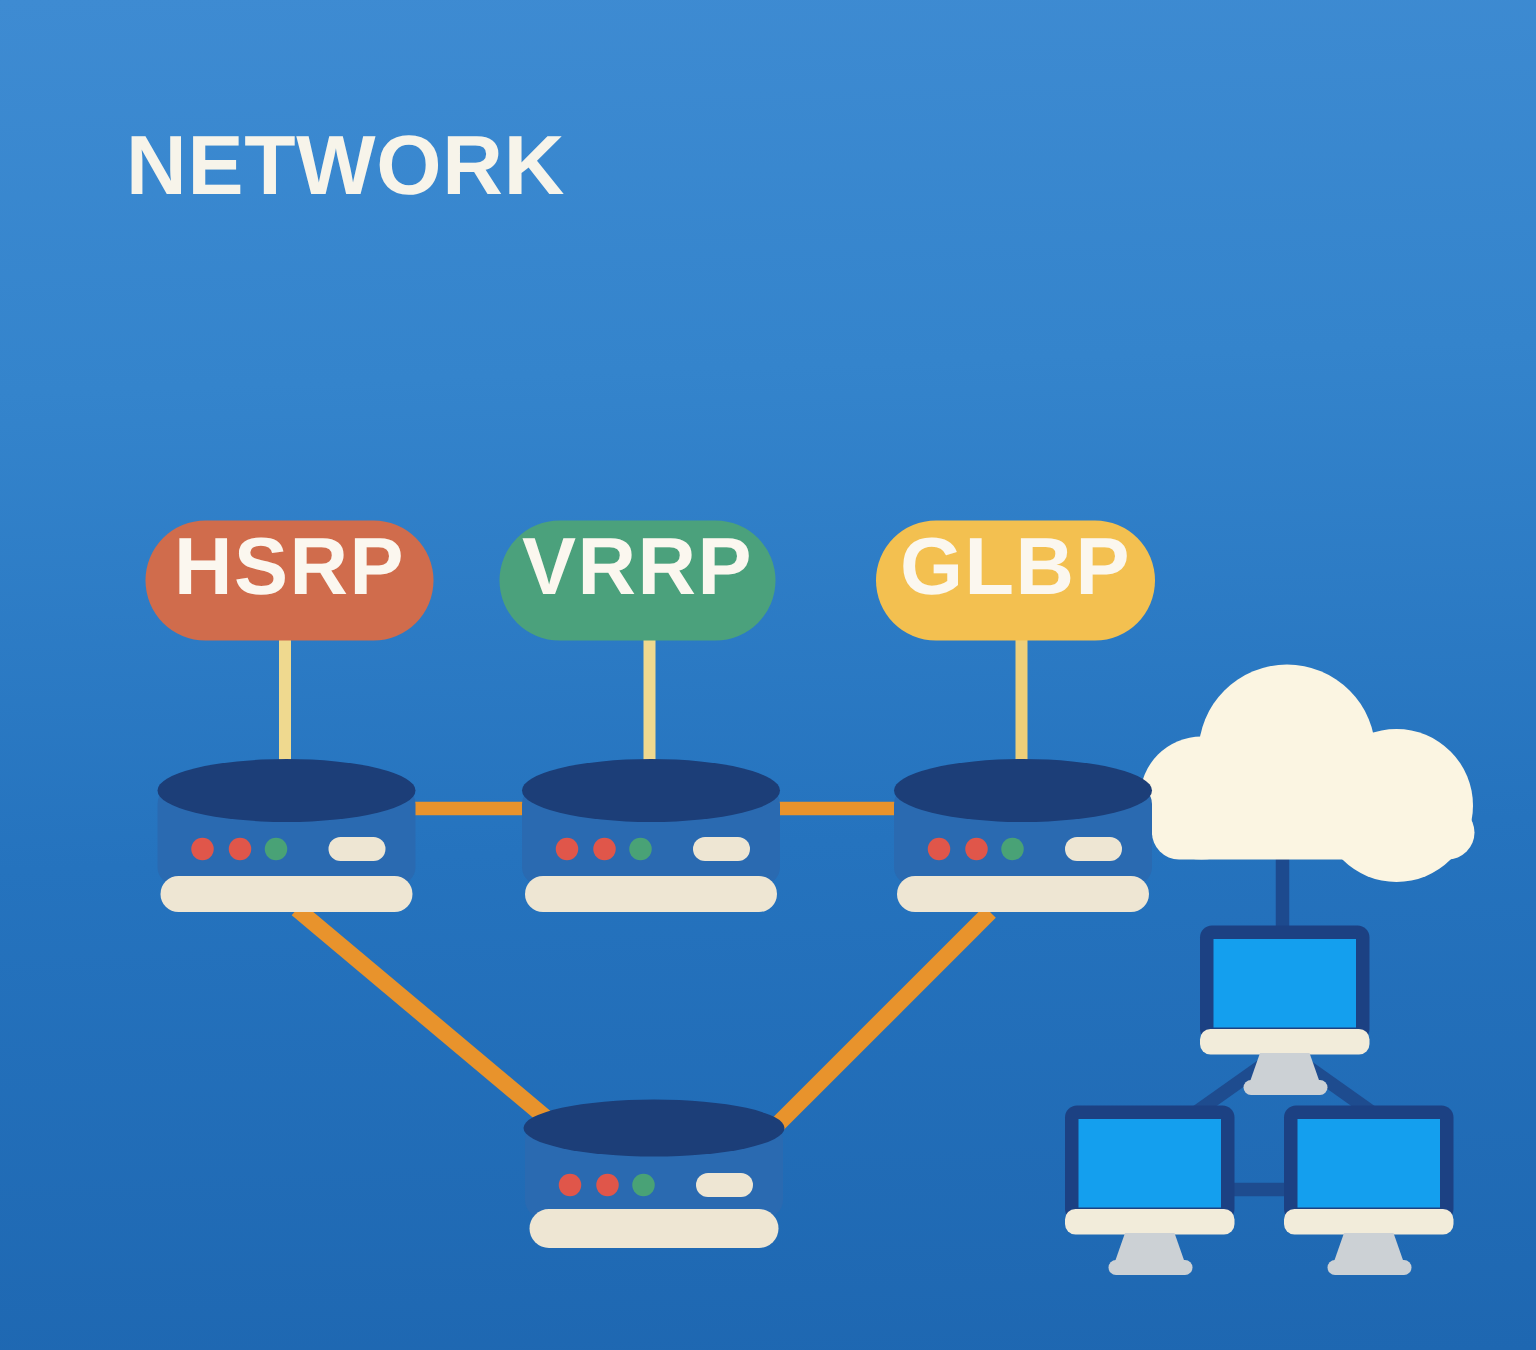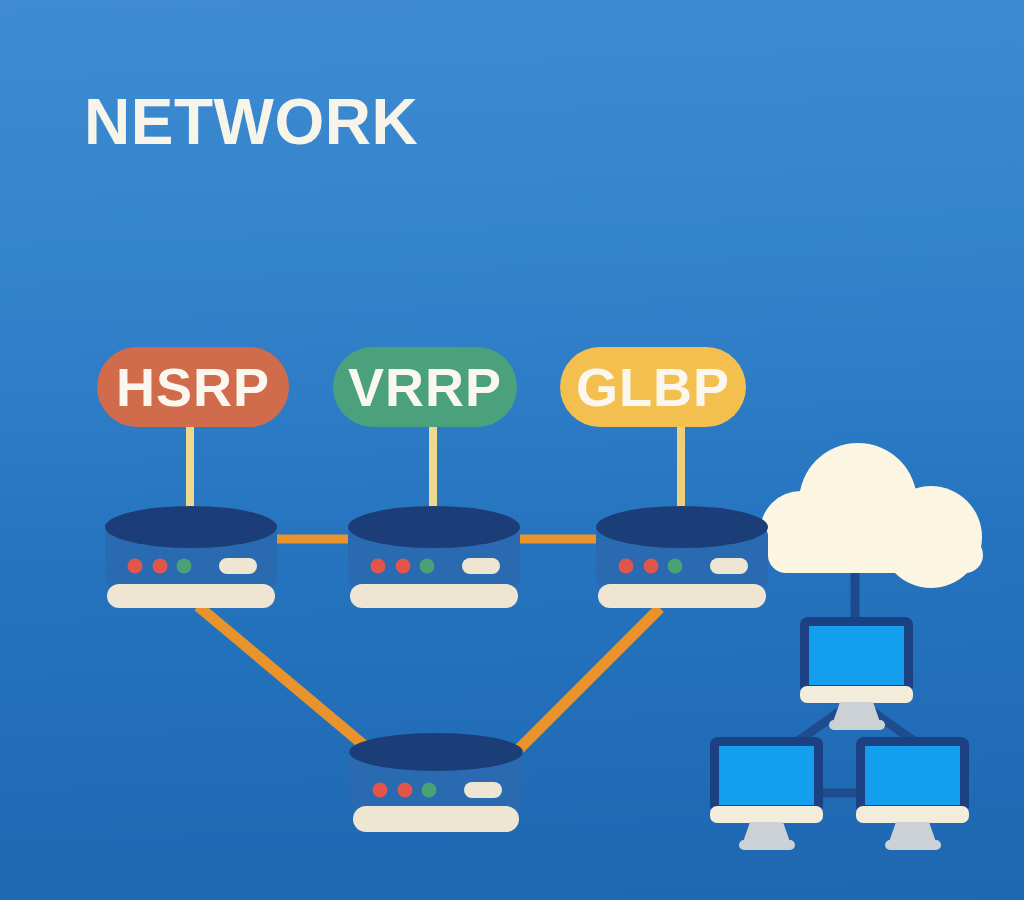--- a/index.html
+++ b/index.html
@@ -5,35 +5,35 @@
   html,body { margin:0; padding:0; background:#0f3c6e; }
   .stage {
     position:relative;
     width:1024px; height:900px;
     overflow:hidden;
     background:linear-gradient(178deg, #3e8bd2 0%, #3484cc 28%, #2573be 62%, #1e67b1 100%);
     font-family:"Liberation Sans", sans-serif;
   }
   .title {
     position:absolute; left:84px; top:26px;
-    font-size:64px; font-weight:800; line-height:1.0;
+    font-size:56px; font-weight:800; line-height:1.0;
     letter-spacing:0.5px; color:#f7f4ea;
     white-space:pre-line;
   }
   .title span { display:block; }
   .pill {
     position:absolute; top:347px; height:80px;
     border-radius:40px;
-    display:flex; align-items:center; justify-content:center;
+    display:flex; justify-content:center;
     font-size:54px; font-weight:800; color:#fbf7ef;
     letter-spacing:1px;
   }
   .pill-hsrp { left:97px;  width:192px; background:#d06c4c; }
   .pill-vrrp { left:333px; width:184px; background:#4ba17c; }
-  .pill-glbp { left:560px; width:186px; background:#f3c050; }
+  .pill-glbp { left:584px; width:186px; background:#f3c050; }
   svg.diagram { position:absolute; left:0; top:0; }
 </style>
 </head>
 <body>
 
 <div class="stage">
 
   <svg class="diagram" width="1024" height="900" viewBox="0 0 1024 900">
 
     <g>

